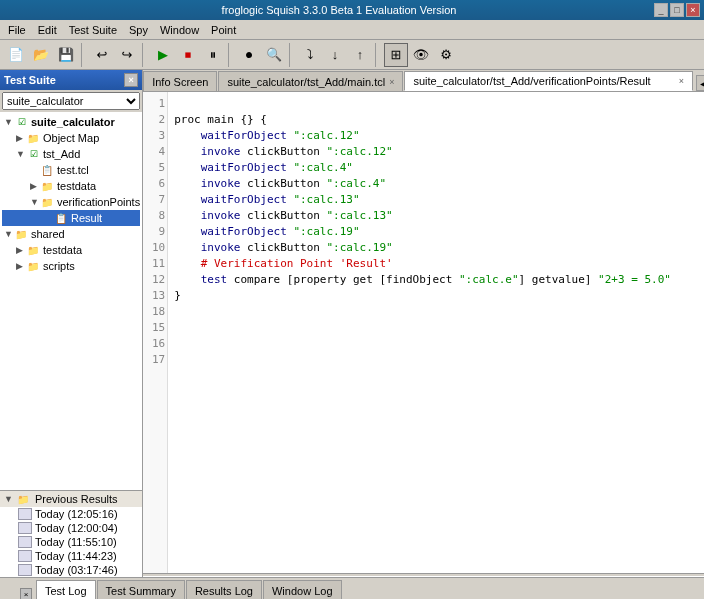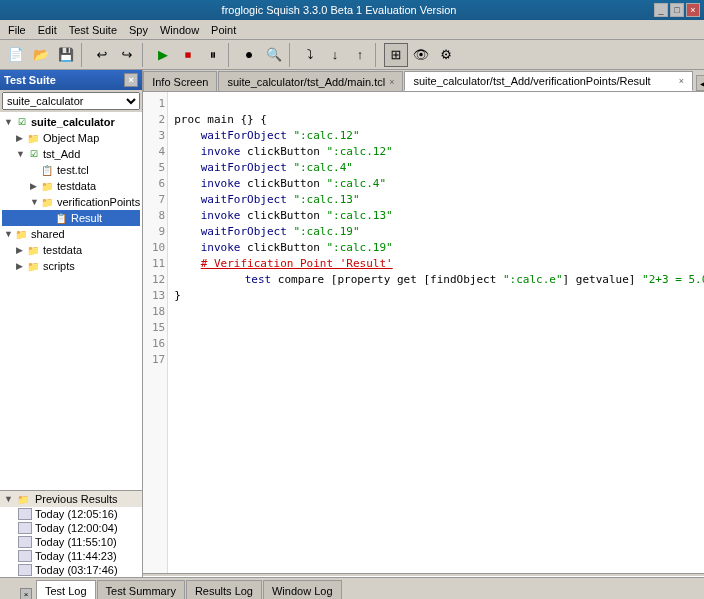--- a/index.html
+++ b/index.html
@@ -263,22 +263,22 @@
       <div id="code-content">
 <span>proc main {} {</span>
 <span>    <span style="color:#000080;">waitForObject</span> <span style="color:#008800;">":calc.12"</span></span>
 <span>    <span style="color:#000080;">invoke</span> clickButton <span style="color:#008800;">":calc.12"</span></span>
 <span>    <span style="color:#000080;">waitForObject</span> <span style="color:#008800;">":calc.4"</span></span>
 <span>    <span style="color:#000080;">invoke</span> clickButton <span style="color:#008800;">":calc.4"</span></span>
 <span>    <span style="color:#000080;">waitForObject</span> <span style="color:#008800;">":calc.13"</span></span>
 <span>    <span style="color:#000080;">invoke</span> clickButton <span style="color:#008800;">":calc.13"</span></span>
 <span>    <span style="color:#000080;">waitForObject</span> <span style="color:#008800;">":calc.19"</span></span>
 <span>    <span style="color:#000080;">invoke</span> clickButton <span style="color:#008800;">":calc.19"</span></span>
-<span>    <span style="color:#cc0000;text-decoration:underline;"># Verification Point 'Result'</span></span>
-<span>    <span style="color:#000080;margin-left:44px;">test</span> compare [property get [findObject <span style="color:#008800;">":calc.e"</span>] getvalue] <span style="color:#008800;">"2+3 = 5.0"</span></span>
+<span>    <span style="color:#cc0000;"># Verification Point 'Result'</span></span>
+<span>    <span style="color:#000080;">test</span> compare [property get [findObject <span style="color:#008800;">":calc.e"</span>] getvalue] <span style="color:#008800;">"2+3 = 5.0"</span></span>
 <span>}</span>
 <span></span>
       </div>
     </div>
 
     <div class="splitter-h"></div>
   </div>
 </div>
 
 <div id="bottom-panel">

